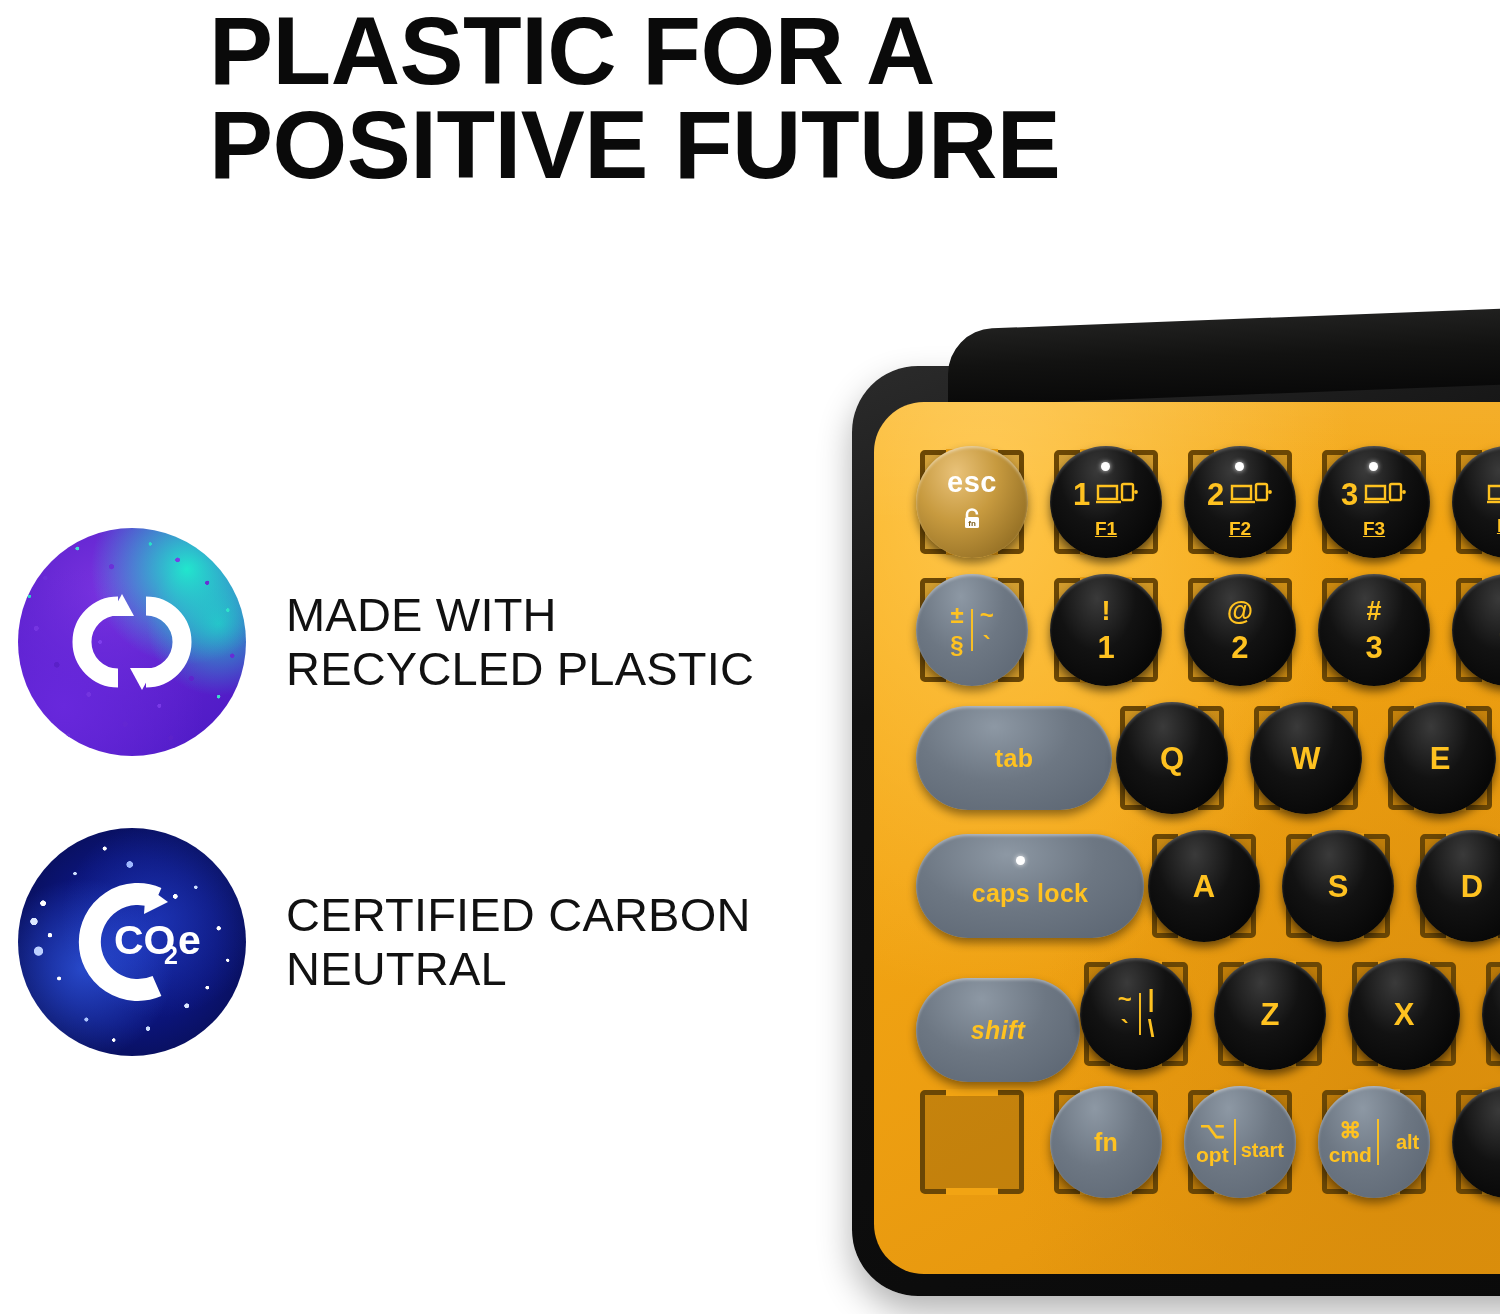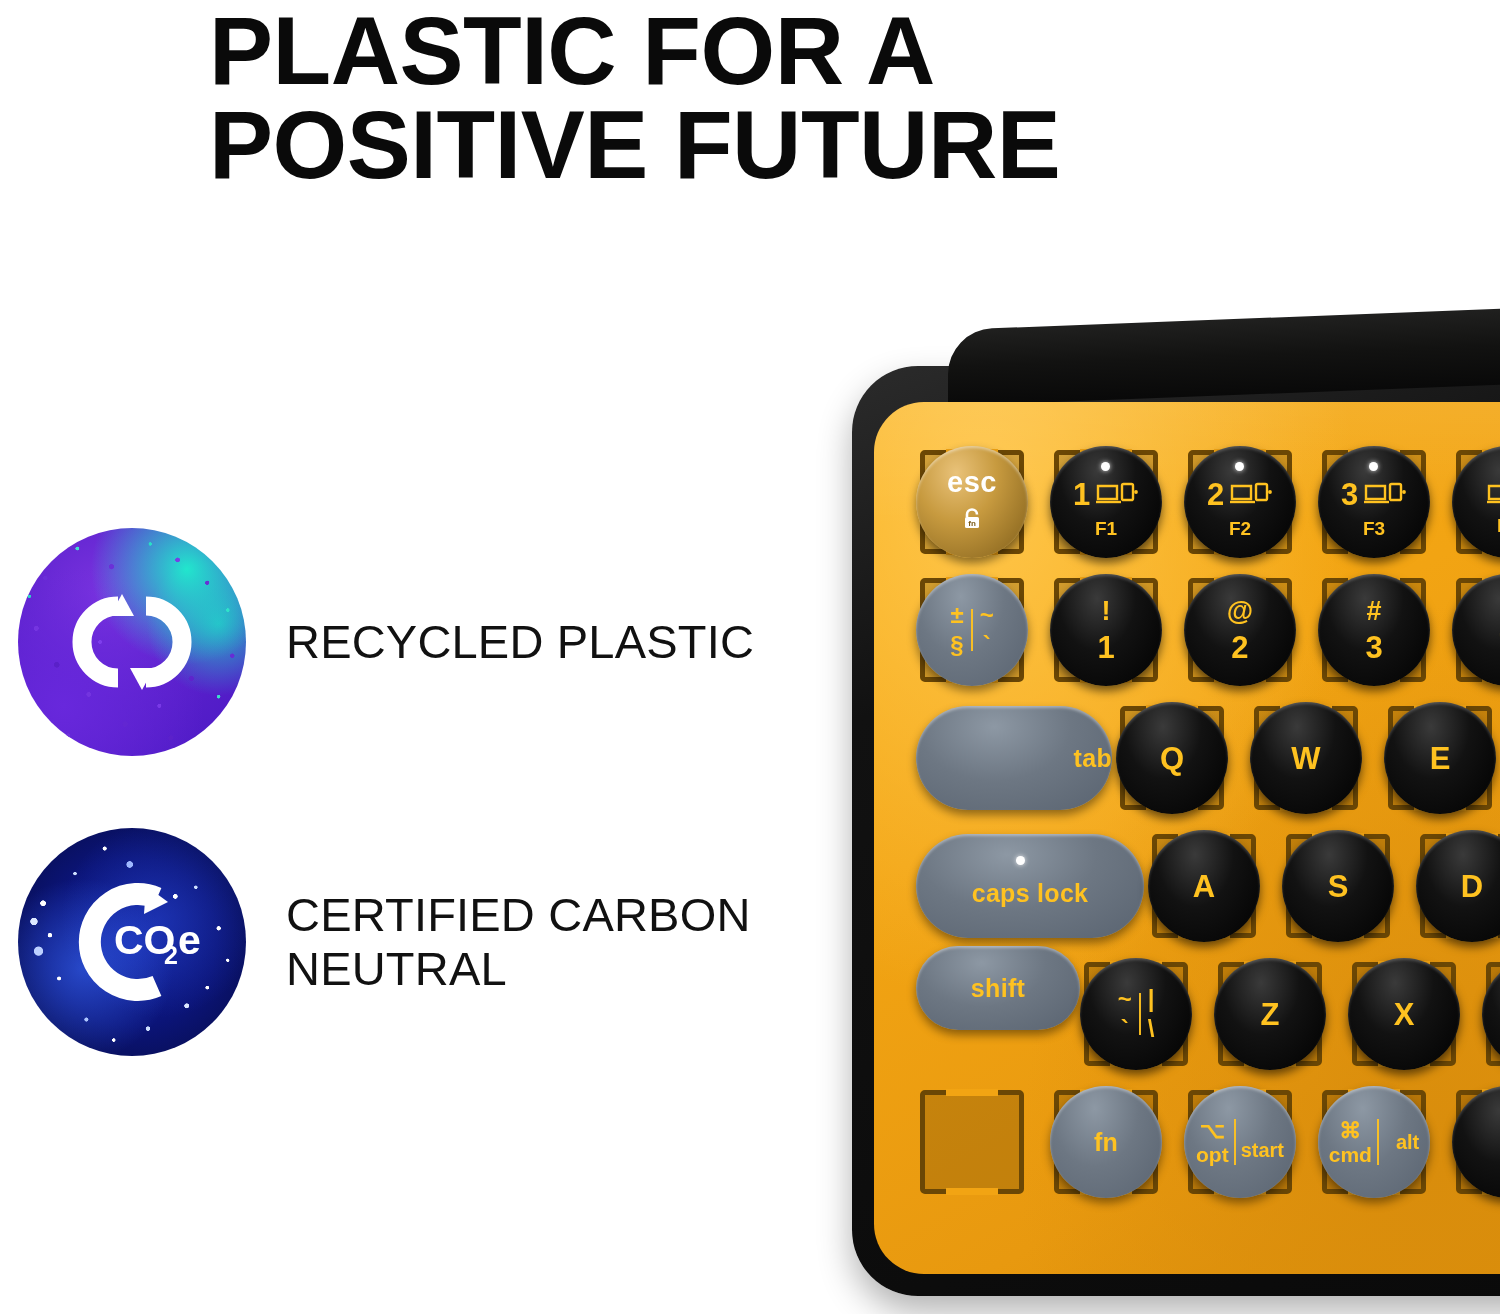--- a/index.html
+++ b/index.html
@@ -216,21 +216,21 @@
 
   .led {
     position:absolute;
     width:9px; height:9px;
     border-radius:50%;
     background:#ffffff;
     box-shadow:0 0 5px rgba(255,255,255,0.85);
   }
   .legend-main   { font-size:31px; line-height:1; }
   .legend-small  { font-size:24px; line-height:1; }
-  .legend-flabel { font-size:19px; line-height:1; margin-top:5px; color:#ffc220; }
+  .legend-flabel { font-size:19px; line-height:1; margin-top:5px; color:#ffc220;text-decoration:underline; }
   .legend-esc    { font-size:29px; line-height:1; letter-spacing:0.5px; }
   .legend-word   { font-size:25px; line-height:1; letter-spacing:0.3px; }
 
   .stack { display:flex; flex-direction:column; align-items:center; gap:4px; }
   .dual  { display:flex; align-items:center; justify-content:center; gap:7px; }
   .dual .bar {
     width:2px; height:42px;
     background:#ffc220;
     opacity:0.95;
   }
@@ -257,20 +257,21 @@
     <svg viewBox="0 0 228 228" width="228" height="228" aria-hidden="true">
       <g fill="none" stroke="#ffffff" stroke-width="19" stroke-linecap="butt">
         <path d="M100 78 A36 36 0 1 0 100 150"></path>
         <path d="M128 150 A36 36 0 1 0 128 78"></path>
       </g>
       <polygon points="112,140 136,140 124,162" fill="#ffffff"></polygon>
       <polygon points="116,88 92,88 104,66" fill="#ffffff"></polygon>
     </svg>
   </div>
   <div class="badge-label">
+    <span>MADE WITH</span>
     <span>RECYCLED PLASTIC</span>
   </div>
 </div>
 
 <div class="badge-row" id="badge-carbon">
   <div class="badge-icon icon-carbon">
     <div class="stars"></div>
     <svg viewBox="0 0 228 228" width="228" height="228" aria-hidden="true">
       <path d="M139 70 A48 48 0 1 0 139 158" fill="none" stroke="#ffffff" stroke-width="22" stroke-linecap="butt"></path>
       <polygon points="128,58 150,74 126,86" fill="#ffffff"></polygon>
@@ -431,21 +432,21 @@
         <span class="bot">3</span>
       </span>
     </div>
     <div class="key key-black" style="left:600px; top:244px; width:112px; height:112px;">
       <span class="numrow">
 
         <span class="bot">4</span>
       </span>
     </div>
 
-    <div class="key key-gray key-pill" style="left:64px; top:376px; width:196px; height:104px;align-items:flex-end;">
+    <div class="key key-gray key-pill" style="left:64px; top:376px; width:196px; height:104px;">
       <span class="legend-word">tab</span>
     </div>
     <div class="key key-black" style="left:264px; top:372px; width:112px; height:112px;">
       <span class="legend-main">Q</span>
     </div>
     <div class="key key-black" style="left:398px; top:372px; width:112px; height:112px;">
       <span class="legend-main">W</span>
     </div>
     <div class="key key-black" style="left:532px; top:372px; width:112px; height:112px;">
       <span class="legend-main">E</span>
@@ -458,21 +459,21 @@
     <div class="key key-black" style="left:296px; top:500px; width:112px; height:112px;">
       <span class="legend-main">A</span>
     </div>
     <div class="key key-black" style="left:430px; top:500px; width:112px; height:112px;">
       <span class="legend-main">S</span>
     </div>
     <div class="key key-black" style="left:564px; top:500px; width:112px; height:112px;">
       <span class="legend-main">D</span>
     </div>
 
-    <div class="key key-gray key-pill" style="left:64px; top:616px; width:164px; height:84px;">
+    <div class="key key-gray key-pill" style="left:64px; top:648px; width:164px; height:104px;font-style:italic;">
       <span class="legend-word">shift</span>
     </div>
     <div class="key key-black" style="left:228px; top:628px; width:112px; height:112px;">
       <div class="dual">
         <span class="dual-col">
           <span class="legend-small">~</span>
           <span class="legend-small">`</span>
         </span>
         <span class="bar"></span>
         <span class="dual-col">

